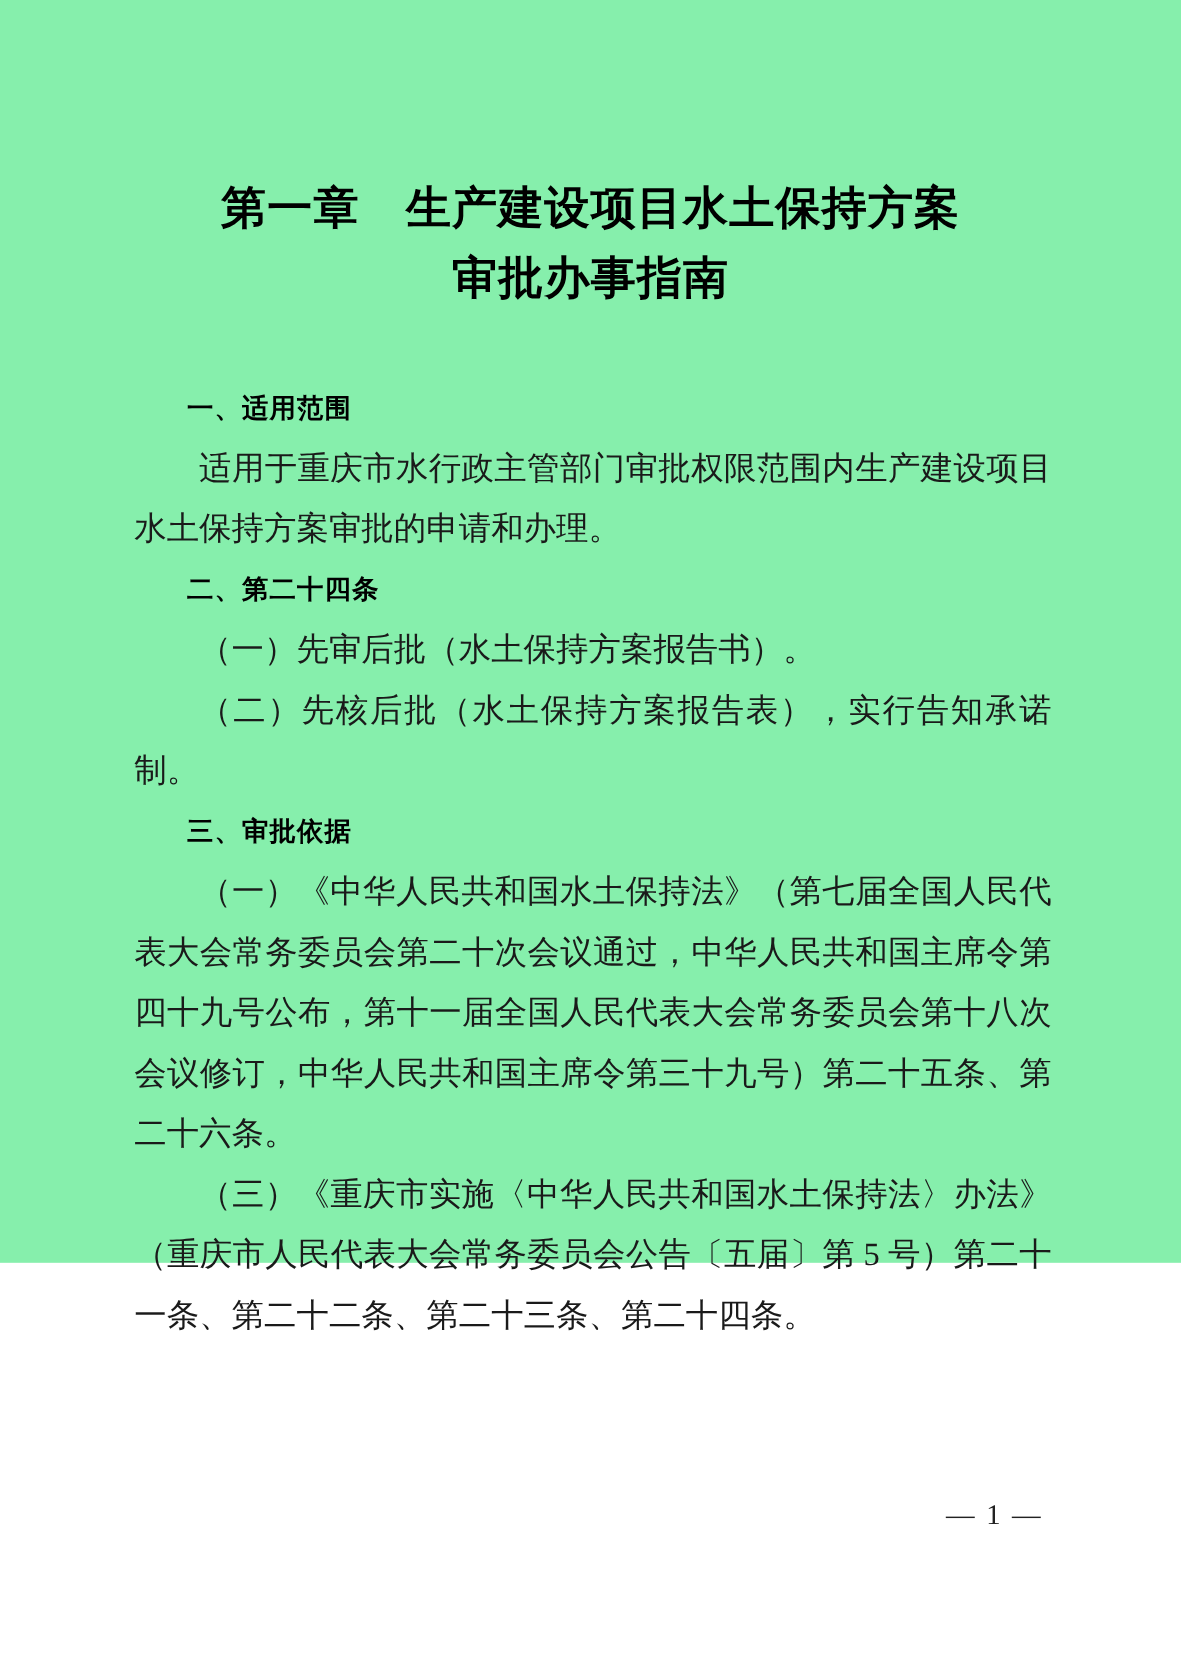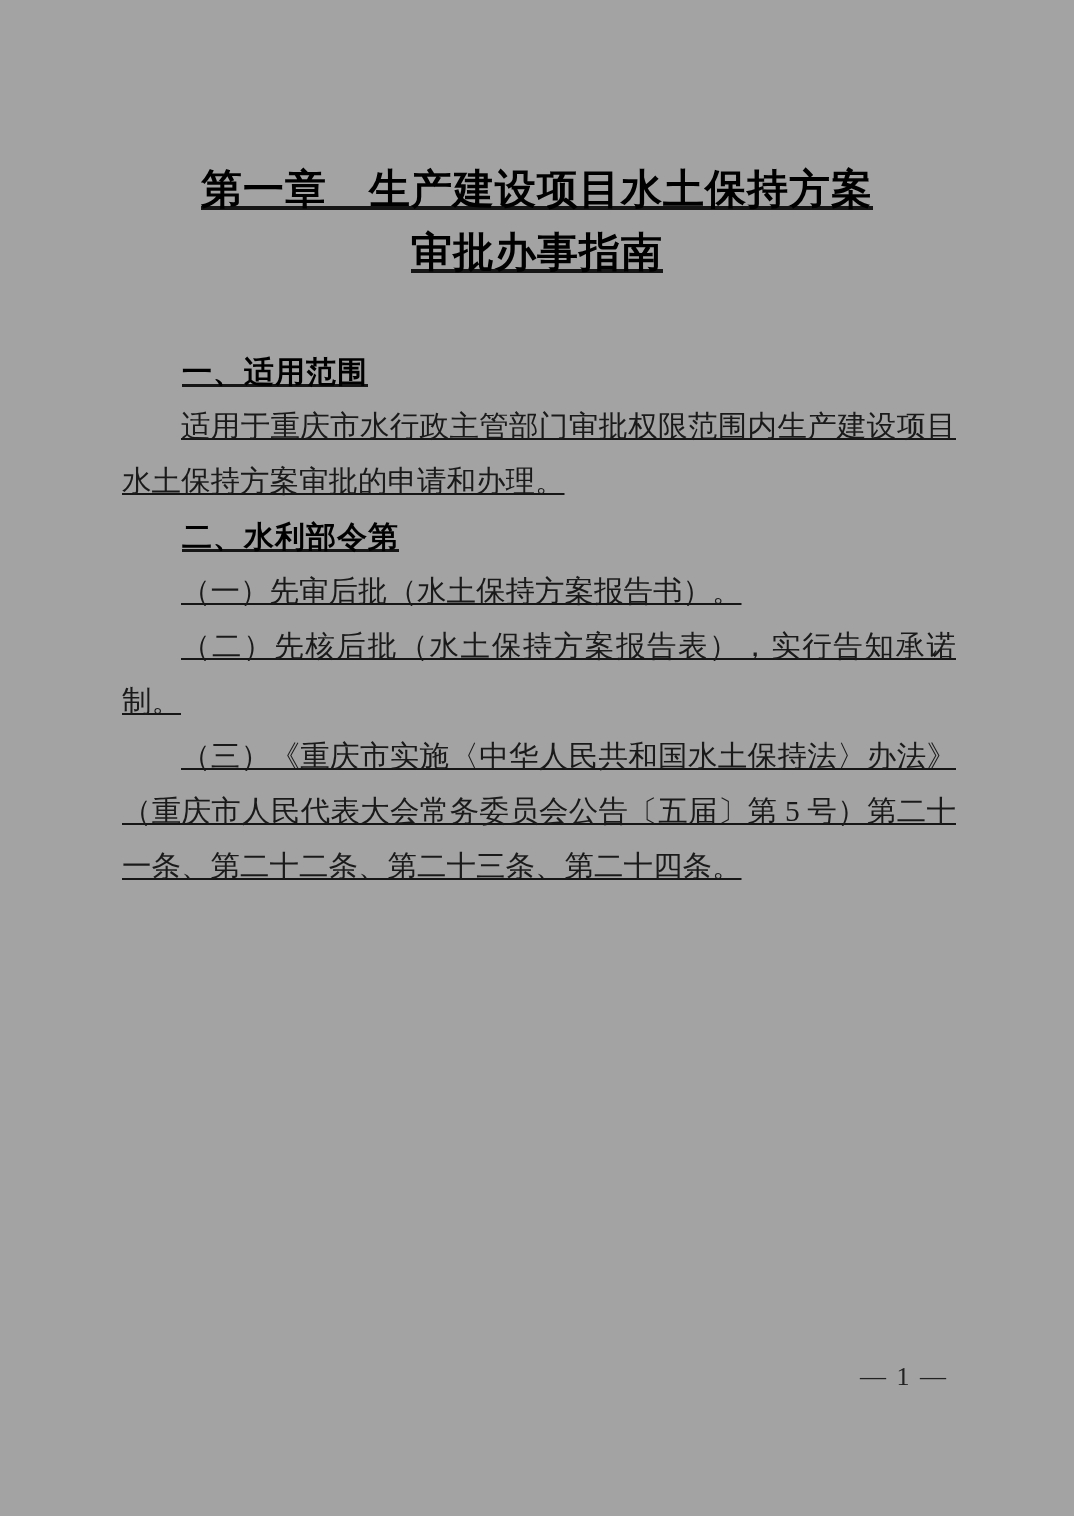--- a/index.html
+++ b/index.html
@@ -7,24 +7,23 @@
     width: 1074px;
     height: 1520px;
     background: #ffffff;
     position: relative;
     overflow: hidden;
     font-family: "Liberation Serif", serif;
     color: #161616;
   }
   .doc-page {
     width: 1074px;
-    height: 1516px;
+    height: 1148px;
     position: relative;
-    background: #a3a3a3;
-    text-decoration: underline;
+    background: #86efac;
   }
   .doc-title {
     margin: 0;
     padding-top: 158px;
     text-align: center;
     font-size: 41px;
     line-height: 63px;
     font-weight: bold;
     color: #000000;
     letter-spacing: 1px;
@@ -33,21 +32,21 @@
   .title-line { display: block; }
   .doc-body {
     margin: 60px 118px 0 122px;
     font-size: 29.5px;
     line-height: 55px;
     text-align: justify;
     color: #1a1a1a;
   }
   .sec-heading {
     margin: 0;
-    font-size: 30px;
+    font-size: 24px;
     line-height: 55px;
     font-weight: bold;
     color: #000000;
     text-indent: 2em;
     font-family: "Liberation Sans", sans-serif;
     letter-spacing: 1px;
     text-align: left;
   }
   .para {
     margin: 0;
@@ -72,23 +71,25 @@
   <h1 class="doc-title">
     <span class="title-line">第一章　生产建设项目水土保持方案</span>
     <span class="title-line">审批办事指南</span>
   </h1>
 
   <main class="doc-body">
 
     <h2 class="sec-heading">一、适用范围</h2>
     <p class="para">适用于重庆市水行政主管部门审批权限范围内生产建设项目水土保持方案审批的申请和办理。</p>
 
-    <h2 class="sec-heading">二、水利部令第</h2>
+    <h2 class="sec-heading">二、第二十四条</h2>
     <p class="para">（一）先审后批（水土保持方案报告书）。</p>
     <p class="para">（二）先核后批（水土保持方案报告表），实行告知承诺制。</p>
 
+    <h2 class="sec-heading">三、审批依据</h2>
+    <p class="para">（一）《中华人民共和国水土保持法》（第七届全国人民代表大会常务委员会第二十次会议通过，中华人民共和国主席令第四十九号公布，第十一届全国人民代表大会常务委员会第十八次会议修订，中华人民共和国主席令第三十九号）第二十五条、第二十六条。</p>
     <p class="para">（三）《重庆市实施〈中华人民共和国水土保持法〉办法》（重庆市人民代表大会常务委员会公告〔五届〕第 5 号）第二十一条、第二十二条、第二十三条、第二十四条。</p>
 
   </main>
 
   <span class="page-number">— 1 —</span>
 
 </div>
 
 </body></html>

